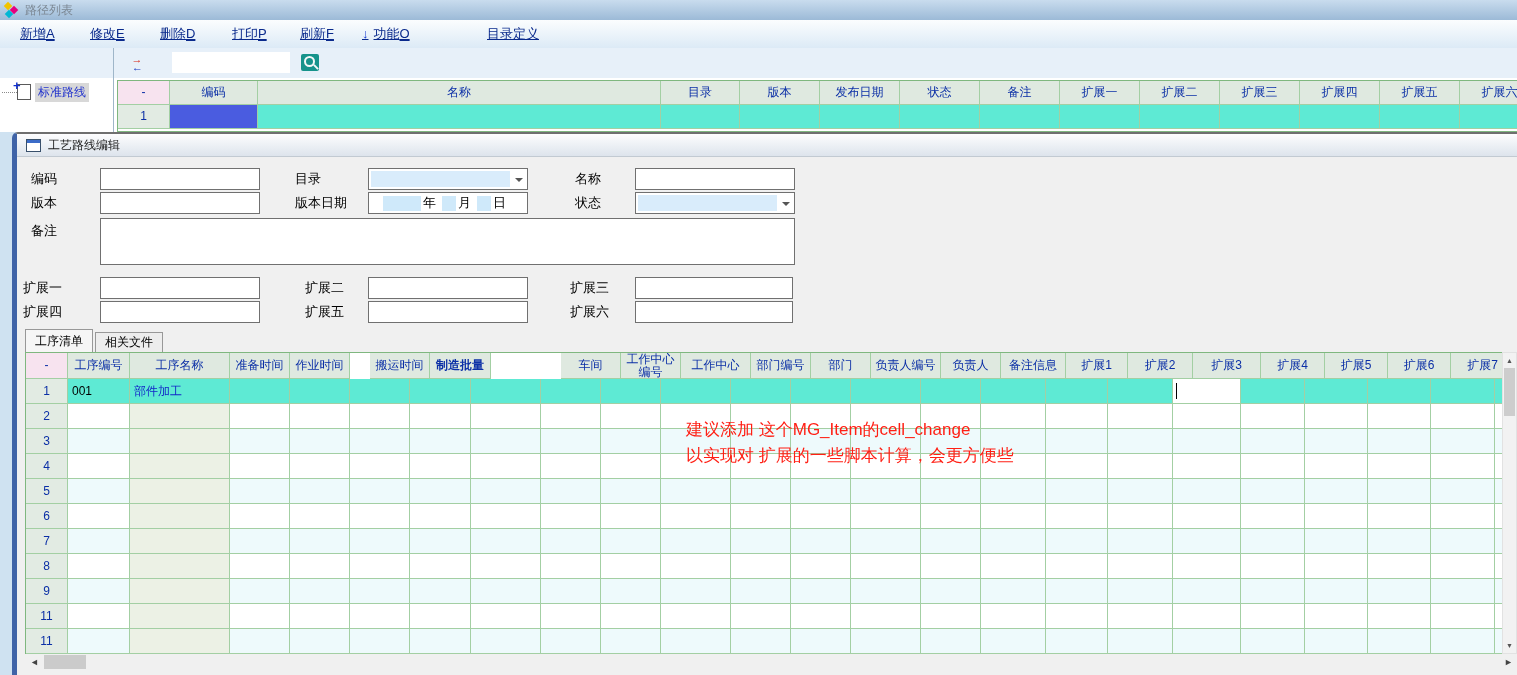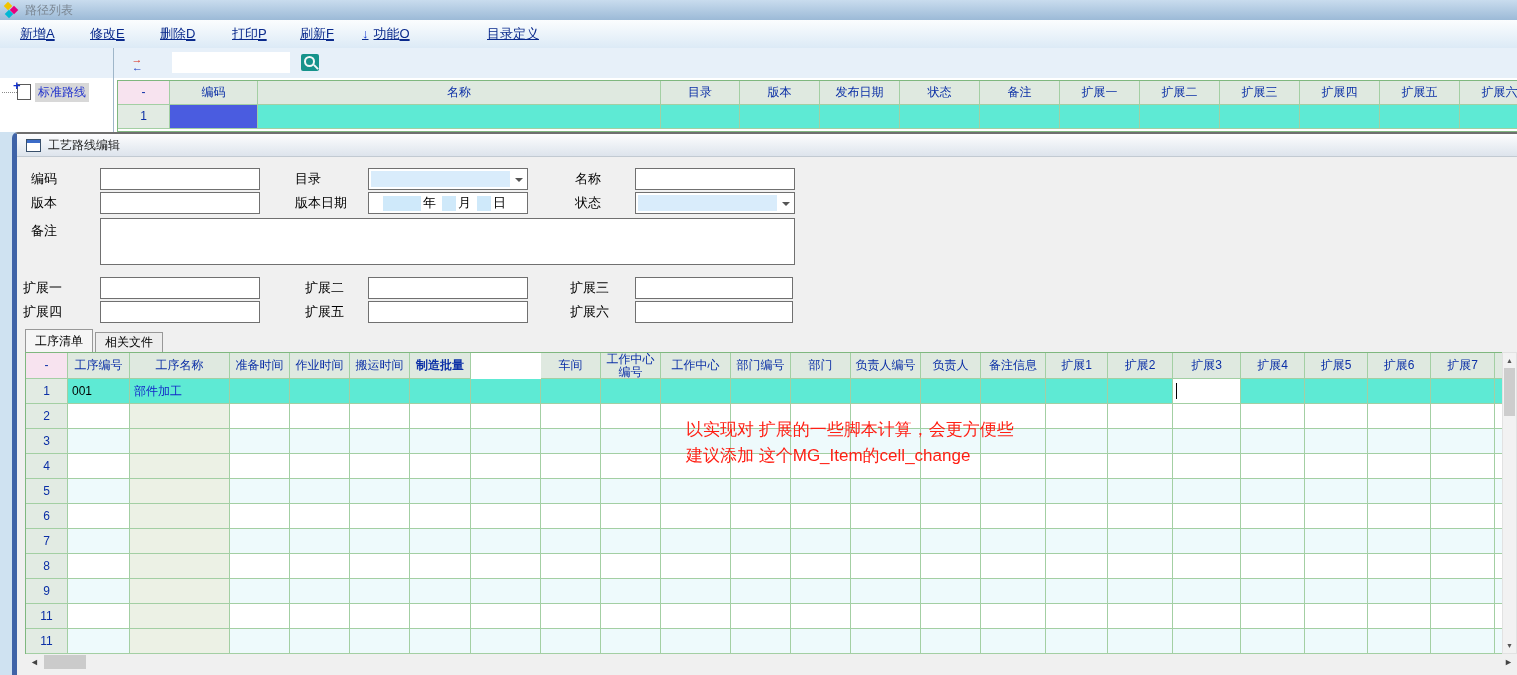--- a/index.html
+++ b/index.html
@@ -229,21 +229,21 @@
     <span class="tab">相关文件</span>
   </div>
 
   <div class="grid botgrid" id="botGrid">
       <div class="grow ghead" style="height: 26px;">
         <span class="gc corner" style="width: 42px;">-</span>
         <span class="gc" style="width: 62px;">工序编号</span>
         <span class="gc" style="width: 100px;">工序名称</span>
         <span class="gc" style="width: 60px;">准备时间</span>
         <span class="gc" style="width: 60px;">作业时间</span>
-        <span class="gc" style="width: 60px;">搬运时间</span>
+        <span class="gc" style="width: 60px; margin-left: 20px;">搬运时间</span>
         <span class="gc" style="width: 61px; font-weight: bold;">制造批量</span>
         <span class="gc" style="width: 70px; margin-top: 37px;">车间编号</span>
         <span class="gc" style="width: 60px;">车间</span>
         <span class="gc" style="width: 60px;">工作中心编号</span>
         <span class="gc" style="width: 70px;">工作中心</span>
         <span class="gc" style="width: 60px;">部门编号</span>
         <span class="gc" style="width: 60px;">部门</span>
         <span class="gc" style="width: 70px;">负责人编号</span>
         <span class="gc" style="width: 60px;">负责人</span>
         <span class="gc" style="width: 65px;">备注信息</span>
@@ -552,16 +552,16 @@
     <span class="vs-dn">▼</span>
   </div>
 
   <div class="hscroll">
     <span class="hs-left">◄</span>
     <span class="hthumb"></span>
     <span class="hs-right">►</span>
   </div>
 
   <div class="annotation">
+    <div>建议添加 这个MG_Item的cell_change</div>
     <div>以实现对 扩展的一些脚本计算，会更方便些</div>
-    <div>建议添加 这个MG_Item的cell_change</div>
   </div>
 </div>
 
 </body></html>

